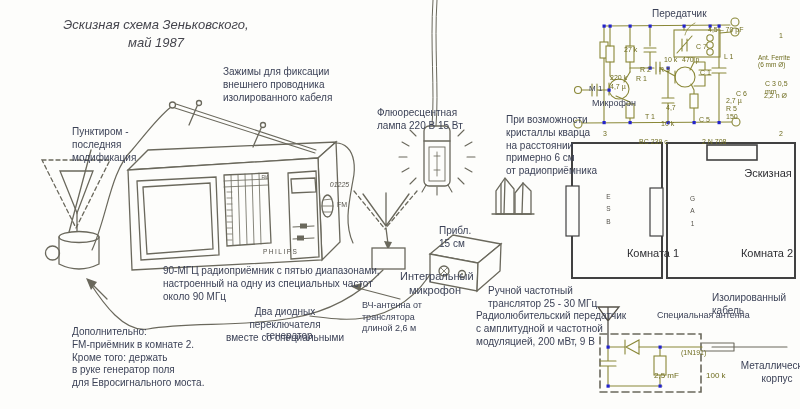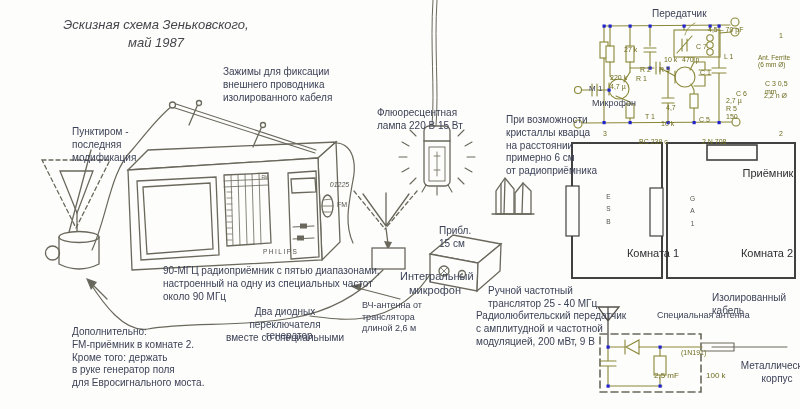--- a/index.html
+++ b/index.html
@@ -208,21 +208,21 @@
 примерно 6 см
 от радиоприёмника</div>
 <div class="lbl" style="left:403px;top:225px;">Прибл.
 15 см</div>
 <div class="lbl ctr" style="left:364px;top:269px;width:70px;font-size:11px;">Интегральный
 микрофон</div>
 <div class="lbl" style="left:326px;top:300px;font-size:9px;">ВЧ-антенна от
 транслятора
 длиной 2,6 м</div>
 <div class="lbl" style="left:452px;top:285px;">Ручной частотный
-транслятор 25 - 40 МГц</div>
+транслятор 25 - 30 МГц</div>
 <div class="lbl" style="left:440px;top:310px;">Радиолюбительский передатчик
 с амплитудной и частотной
 модуляцией, 200 мВт, 9 В</div>
 <div class="lbl" style="left:127px;top:265px;">90-МГЦ радиоприёмник с пятью диапазонами,
 настроенный на одну из специальных частот
 около 90 МГц</div>
 <div class="lbl ctr" style="left:147px;top:306px;width:132px;margin-left:36px;">Два диодных переключателя
 вместе со специальными</div>
 <div class="lbl" style="left:230px;top:330px;">генератор</div>
 <div class="lbl" style="left:36px;top:326px;">Дополнительно:
@@ -264,21 +264,21 @@
 <div class="lbl olv" style="left:729px;top:68px;">C 3 0,5 mm</div>
 <div class="lbl olv" style="left:728px;top:80px;">2,2 n Ø</div>
 <div class="lbl olv" style="left:603px;top:126px;">BC 239 c</div>
 <div class="lbl olv" style="left:666px;top:126px;">2 N 708</div>
 <div class="lbl olv" style="left:743px;top:20px;">1</div>
 <div class="lbl olv" style="left:743px;top:118px;">2</div>
 <div class="lbl olv" style="left:567px;top:118px;">3</div>
 
 <div class="lbl rm ctr" style="left:572px;top:246px;width:90px;">Комната 1</div>
 <div class="lbl rm ctr" style="left:667px;top:246px;width:128px;">Комната 2</div>
-<div class="lbl rm ctr" style="left:699px;top:166px;width:66px;">Приёмник</div>
+<div class="lbl rm ctr" style="left:699px;top:166px;width:66px;">Эскизная</div>
 <div class="lbl door" style="left:566px;top:191px;width:13px;">E
 S
 B</div>
 <div class="lbl door" style="left:650px;top:193px;width:13px;">G
 A
 1</div>
 
 <div class="lbl" style="left:676px;top:292px;">Изолированный кабель</div>
 <div class="lbl" style="left:621px;top:310px;font-size:9px;">Специальная антенна</div>
 <div class="lbl olv" style="left:645px;top:337px;">(1N191)</div>

